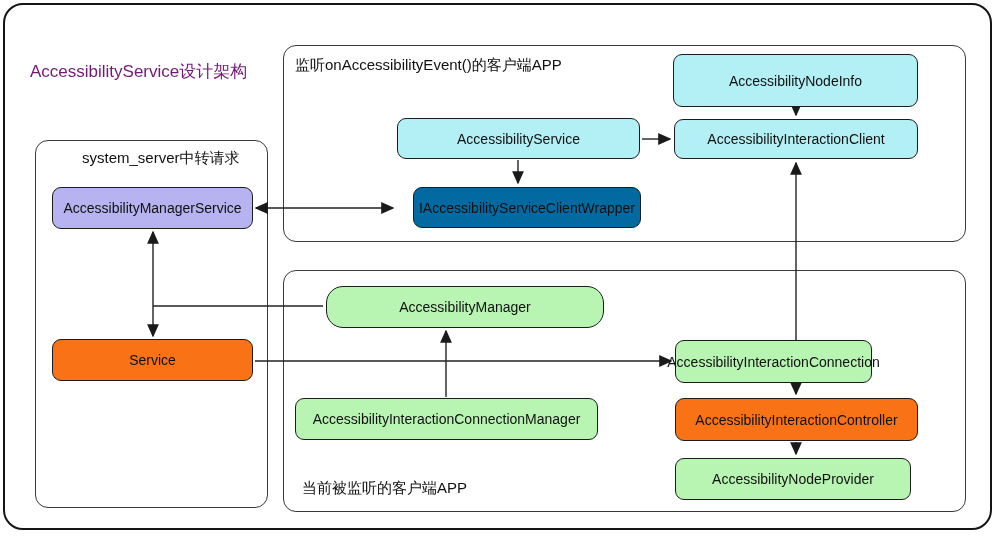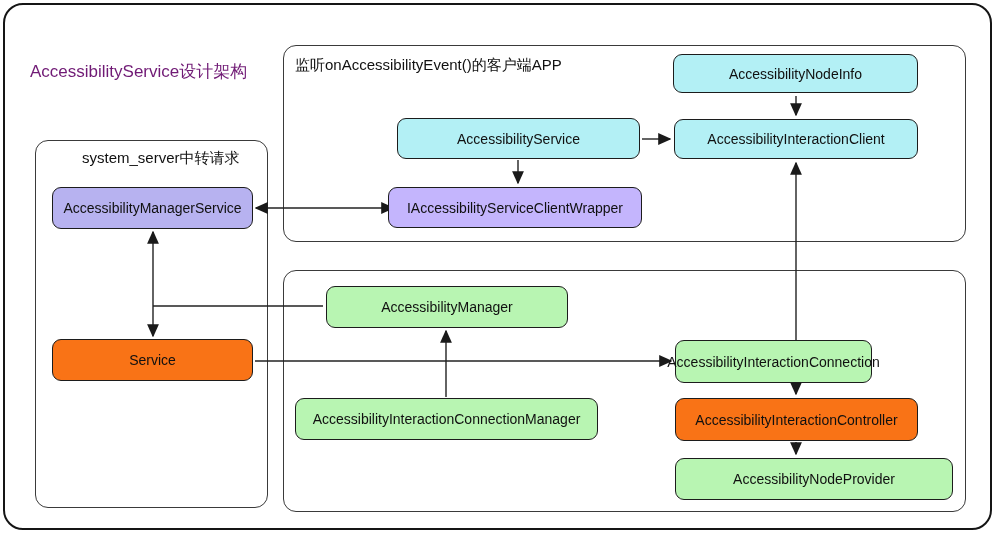--- a/index.html
+++ b/index.html
@@ -38,20 +38,21 @@
 
   <div class="diagram-title">AccessibilityService设计架构</div>
 
   <div class="group" style="left:35px;top:140px;width:233px;height:368px;"></div>
   <div class="group-label" style="left:82px;top:148px;">system_server中转请求</div>
 
   <div class="group" style="left:283px;top:45px;width:683px;height:197px;"></div>
   <div class="group-label" style="left:295px;top:55px;">监听onAccessibilityEvent()的客户端APP</div>
 
   <div class="group" style="left:283px;top:270px;width:683px;height:242px;"></div>
+  <div class="group-label" style="left:302px;top:478px;">当前被监听的客户端APP</div>
 
   <svg id="edges" viewBox="0 0 1000 536">
     <defs>
       <marker id="arr" viewBox="0 0 9 8" refX="8" refY="4" markerWidth="9.5" markerHeight="8.5" orient="auto-start-reverse">
         <path d="M0,0 L9,4 L0,8 z" fill="#1a1a1a"></path>
       </marker>
     </defs>
     <line x1="256" y1="208" x2="393" y2="208" marker-start="url(#arr)" marker-end="url(#arr)"></line>
     <line x1="153" y1="232" x2="153" y2="336" marker-start="url(#arr)" marker-end="url(#arr)"></line>
     <line x1="153" y1="306" x2="323" y2="306"></line>
@@ -61,24 +62,24 @@
     <line x1="796" y1="96" x2="796" y2="115" marker-end="url(#arr)"></line>
     <line x1="796" y1="340" x2="796" y2="163" marker-end="url(#arr)"></line>
     <line x1="446" y1="397" x2="446" y2="331" marker-end="url(#arr)"></line>
     <line x1="796" y1="384" x2="796" y2="394" marker-end="url(#arr)"></line>
     <line x1="796" y1="442" x2="796" y2="454" marker-end="url(#arr)"></line>
   </svg>
 
   <div class="node" style="left: 52px; top: 187px; width: 201px; height: 42px; background-color: rgb(183, 178, 240);">AccessibilityManagerService</div>
   <div class="node" style="left: 52px; top: 339px; width: 201px; height: 42px; background-color: #f97316;">Service</div>
 
-  <div class="node" style="left: 673px; top: 54px; width: 245px; height: 39px; background-color: rgb(179, 240, 245);">AccessibilityNodeInfo</div>
+  <div class="node" style="left: 673px; top: 54px; width: 245px; height: 53px; background-color: rgb(179, 240, 245);">AccessibilityNodeInfo</div>
   <div class="node" style="left: 397px; top: 118px; width: 243px; height: 41px; background-color: rgb(179, 240, 245);">AccessibilityService</div>
   <div class="node" style="left: 674px; top: 119px; width: 244px; height: 40px; background-color: rgb(179, 240, 245);">AccessibilityInteractionClient</div>
-  <div class="node" style="left: 388px; top: 187px; width: 254px; height: 41px; background-color: #c4b5fd;">IAccessibilityServiceClientWrapper</div>
+  <div class="node" style="left: 413px; top: 187px; width: 228px; height: 41px; background-color: #0369a1;">IAccessibilityServiceClientWrapper</div>
 
-  <div class="node" style="left: 326px; top: 286px; width: 242px; height: 42px; background-color: rgb(184, 245, 178);">AccessibilityManager</div>
+  <div class="node" style="left: 326px; top: 286px; width: 278px; height: 42px; background-color: rgb(184, 245, 178); border-radius: 17px;">AccessibilityManager</div>
   <div class="node" style="left: 295px; top: 398px; width: 303px; height: 42px; background-color: rgb(184, 245, 178);">AccessibilityInteractionConnectionManager</div>
   <div class="node" style="left: 675px; top: 340px; width: 197px; height: 43px; background-color: rgb(184, 245, 178);">AccessibilityInteractionConnection</div>
   <div class="node" style="left: 675px; top: 398px; width: 243px; height: 43px; background-color: #f97316;">AccessibilityInteractionController</div>
-  <div class="node" style="left: 675px; top: 458px; width: 278px; height: 42px; background-color: rgb(184, 245, 178);">AccessibilityNodeProvider</div>
+  <div class="node" style="left: 675px; top: 458px; width: 236px; height: 42px; background-color: rgb(184, 245, 178);">AccessibilityNodeProvider</div>
 
 </div>
 
 </body></html>

